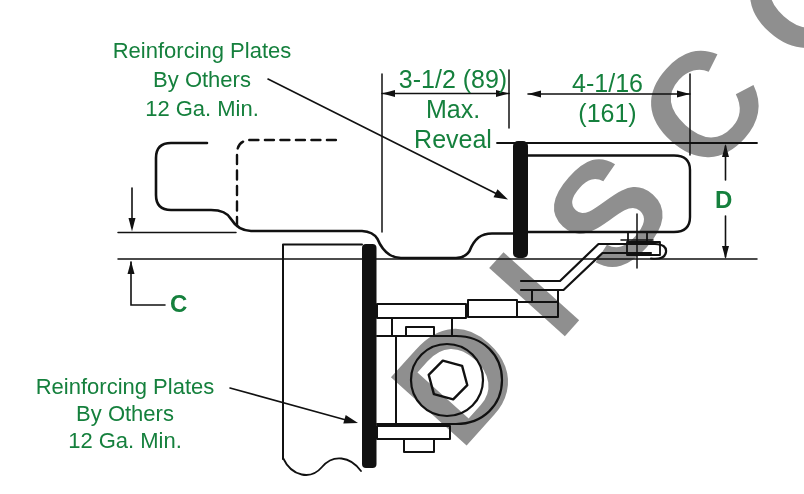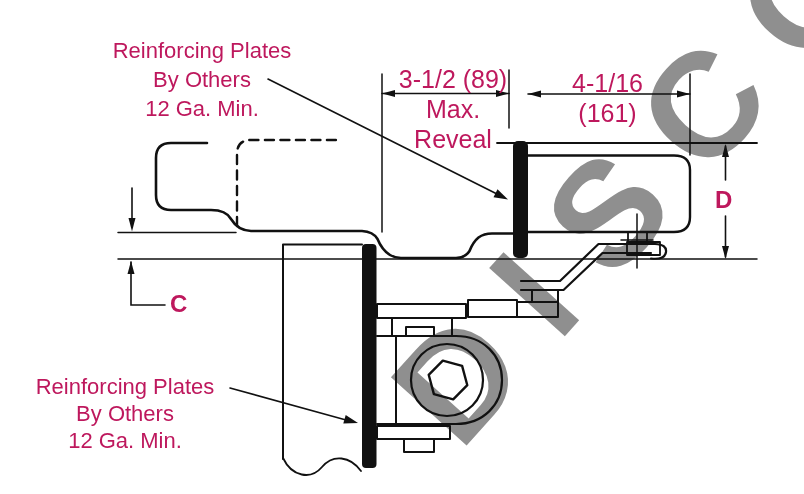--- a/index.html
+++ b/index.html
@@ -8,21 +8,21 @@
     overflow:hidden;font-family:"Liberation Sans",sans-serif;color:#111;
   }
   .wm{
     position:absolute;left:367px;top:369px;z-index:1;
     font-family:"Liberation Sans",sans-serif;font-weight:bold;
     font-size:148px;line-height:148px;letter-spacing:40px;white-space:nowrap;
     transform:rotate(-48deg);transform-origin:0 0;color:#8f8f8f;
     user-select:none;
   }
   svg.linework{position:absolute;left:0;top:0;z-index:2;}
-  .txt{position:absolute;z-index:3;color:#be185d;}
+  .txt{position:absolute;z-index:3;color:#15803d;}
   .note{width:212px;text-align:center;font-size:22px;line-height:29px;}
   .note.bottom{line-height:27px;}
   .dim{ text-align:center;font-size:25px;line-height:30px;}
   .axis-label{font-size:24px;font-weight:bold;}
   #note-top{left:96px;top:36px;}
   #note-bottom{left:19px;top:373px;}
   #dim-reveal{left:390px;top:64px;width:126px;}
   #dim-door{left:545px;top:68px;width:125px;}
   #label-c{left:170px;top:290px;}
   #label-d{left:715px;top:186px;}

